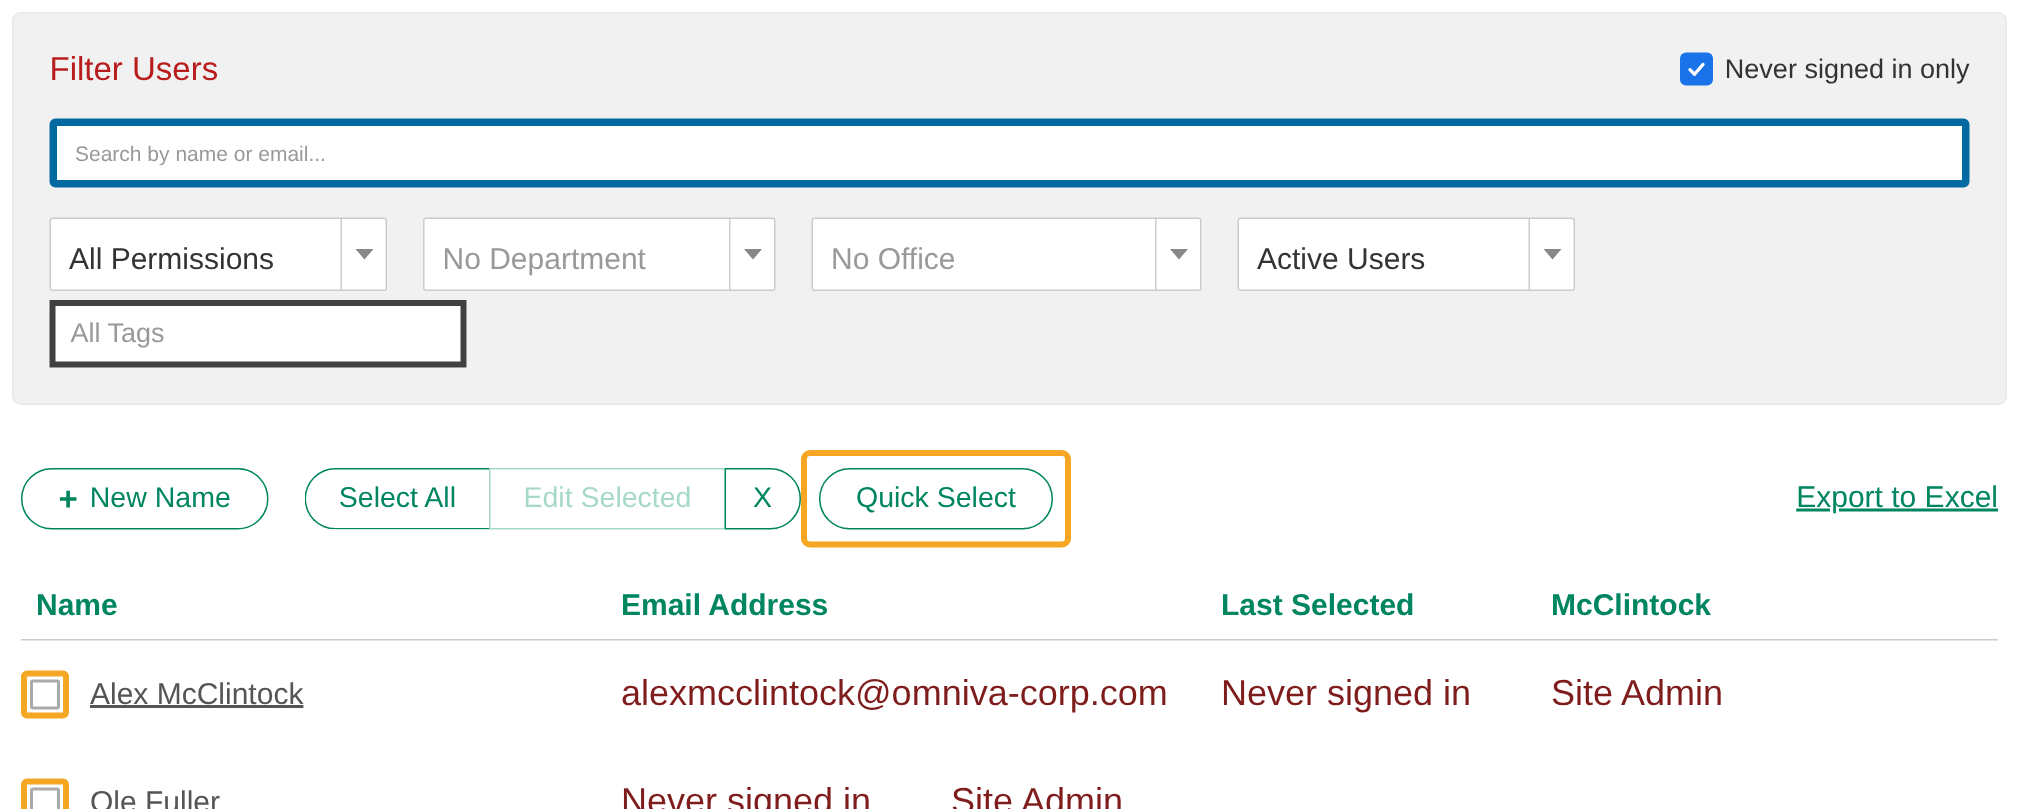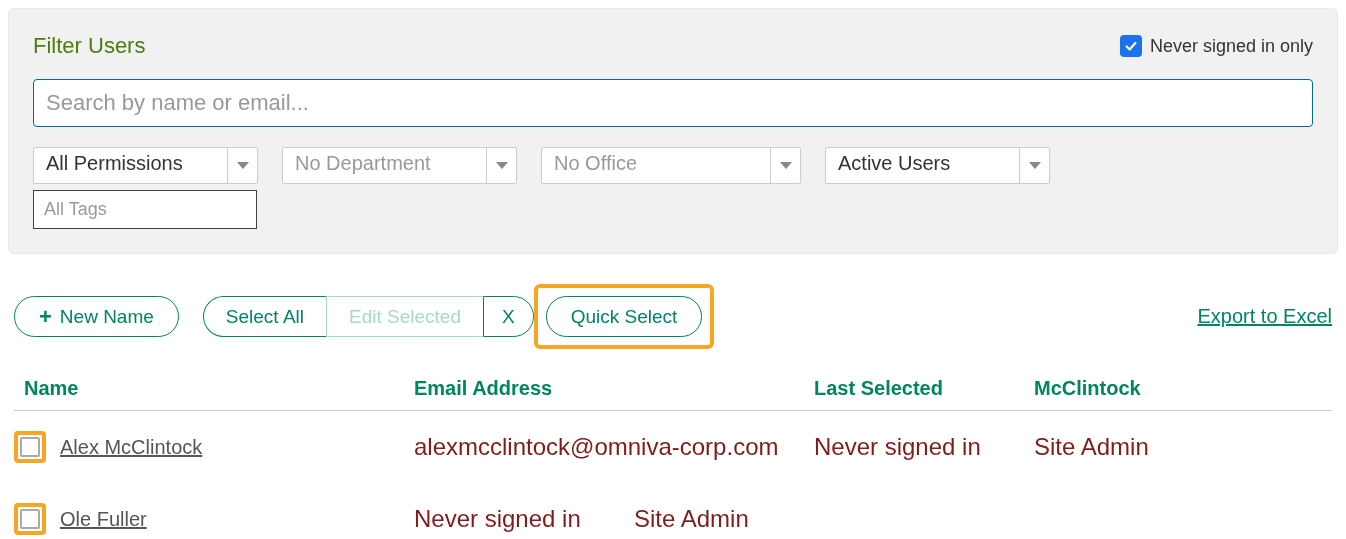--- a/index.html
+++ b/index.html
@@ -19,21 +19,21 @@
       margin: 8px;
     }
     .filter-header {
       display: flex;
       justify-content: space-between;
       align-items: center;
       margin-bottom: 20px;
     }
     .filter-title {
       font-size: 22px;
-      color: #4d7c0f;
+      color: #b91c1c;
       font-weight: 400;
     }
     .never-signed-in {
       display: flex;
       align-items: center;
       gap: 8px;
       font-size: 18px;
       color: #333;
     }
     .checkbox-blue {
@@ -49,38 +49,38 @@
     .checkbox-blue svg {
       width: 14px;
       height: 14px;
     }
     .search-row {
       margin-bottom: 20px;
     }
     .search-input {
       width: 100%;
       padding: 10px 12px;
-      font-size: 22px;
-      border: 1px solid #0369a1;
+      font-size: 14px;
+      border: 5px solid #0369a1;
       border-radius: 4px;
       background: #fff;
       color: #333;
     }
     .search-input::placeholder { color: #999; }
     .dropdown-row {
       display: flex;
       gap: 24px;
       flex-wrap: wrap;
     }
     .dropdown {
       position: relative;
       background: #fff;
       border: 1px solid #ccc;
       border-radius: 2px;
-      padding: 4px 36px 8px 12px;
+      padding: 16px 36px 8px 12px;
       font-size: 20px;
       color: #333;
       cursor: pointer;
       min-width: 225px;
       display: flex;
       align-items: center;
     }
     .dropdown.disabled-look {
       color: #999;
     }
@@ -97,25 +97,25 @@
       width: 0; height: 0;
       border-left: 6px solid transparent;
       border-right: 6px solid transparent;
       border-top: 7px solid #888;
     }
     .dropdown-secondary-row {
       margin-top: 6px;
     }
     .tags-input {
       background: #fff;
-      border: 1px solid #404040;
+      border: 4px solid #404040;
       padding: 8px 10px;
       font-size: 18px;
       color: #999;
-      width: 224px;
+      width: 278px;
     }
 
     .actions-row {
       display: flex;
       align-items: center;
       padding: 22px 14px 10px 14px;
     }
     .pill-btn {
       background: #fff;
       border: 1.5px solid #008561;

